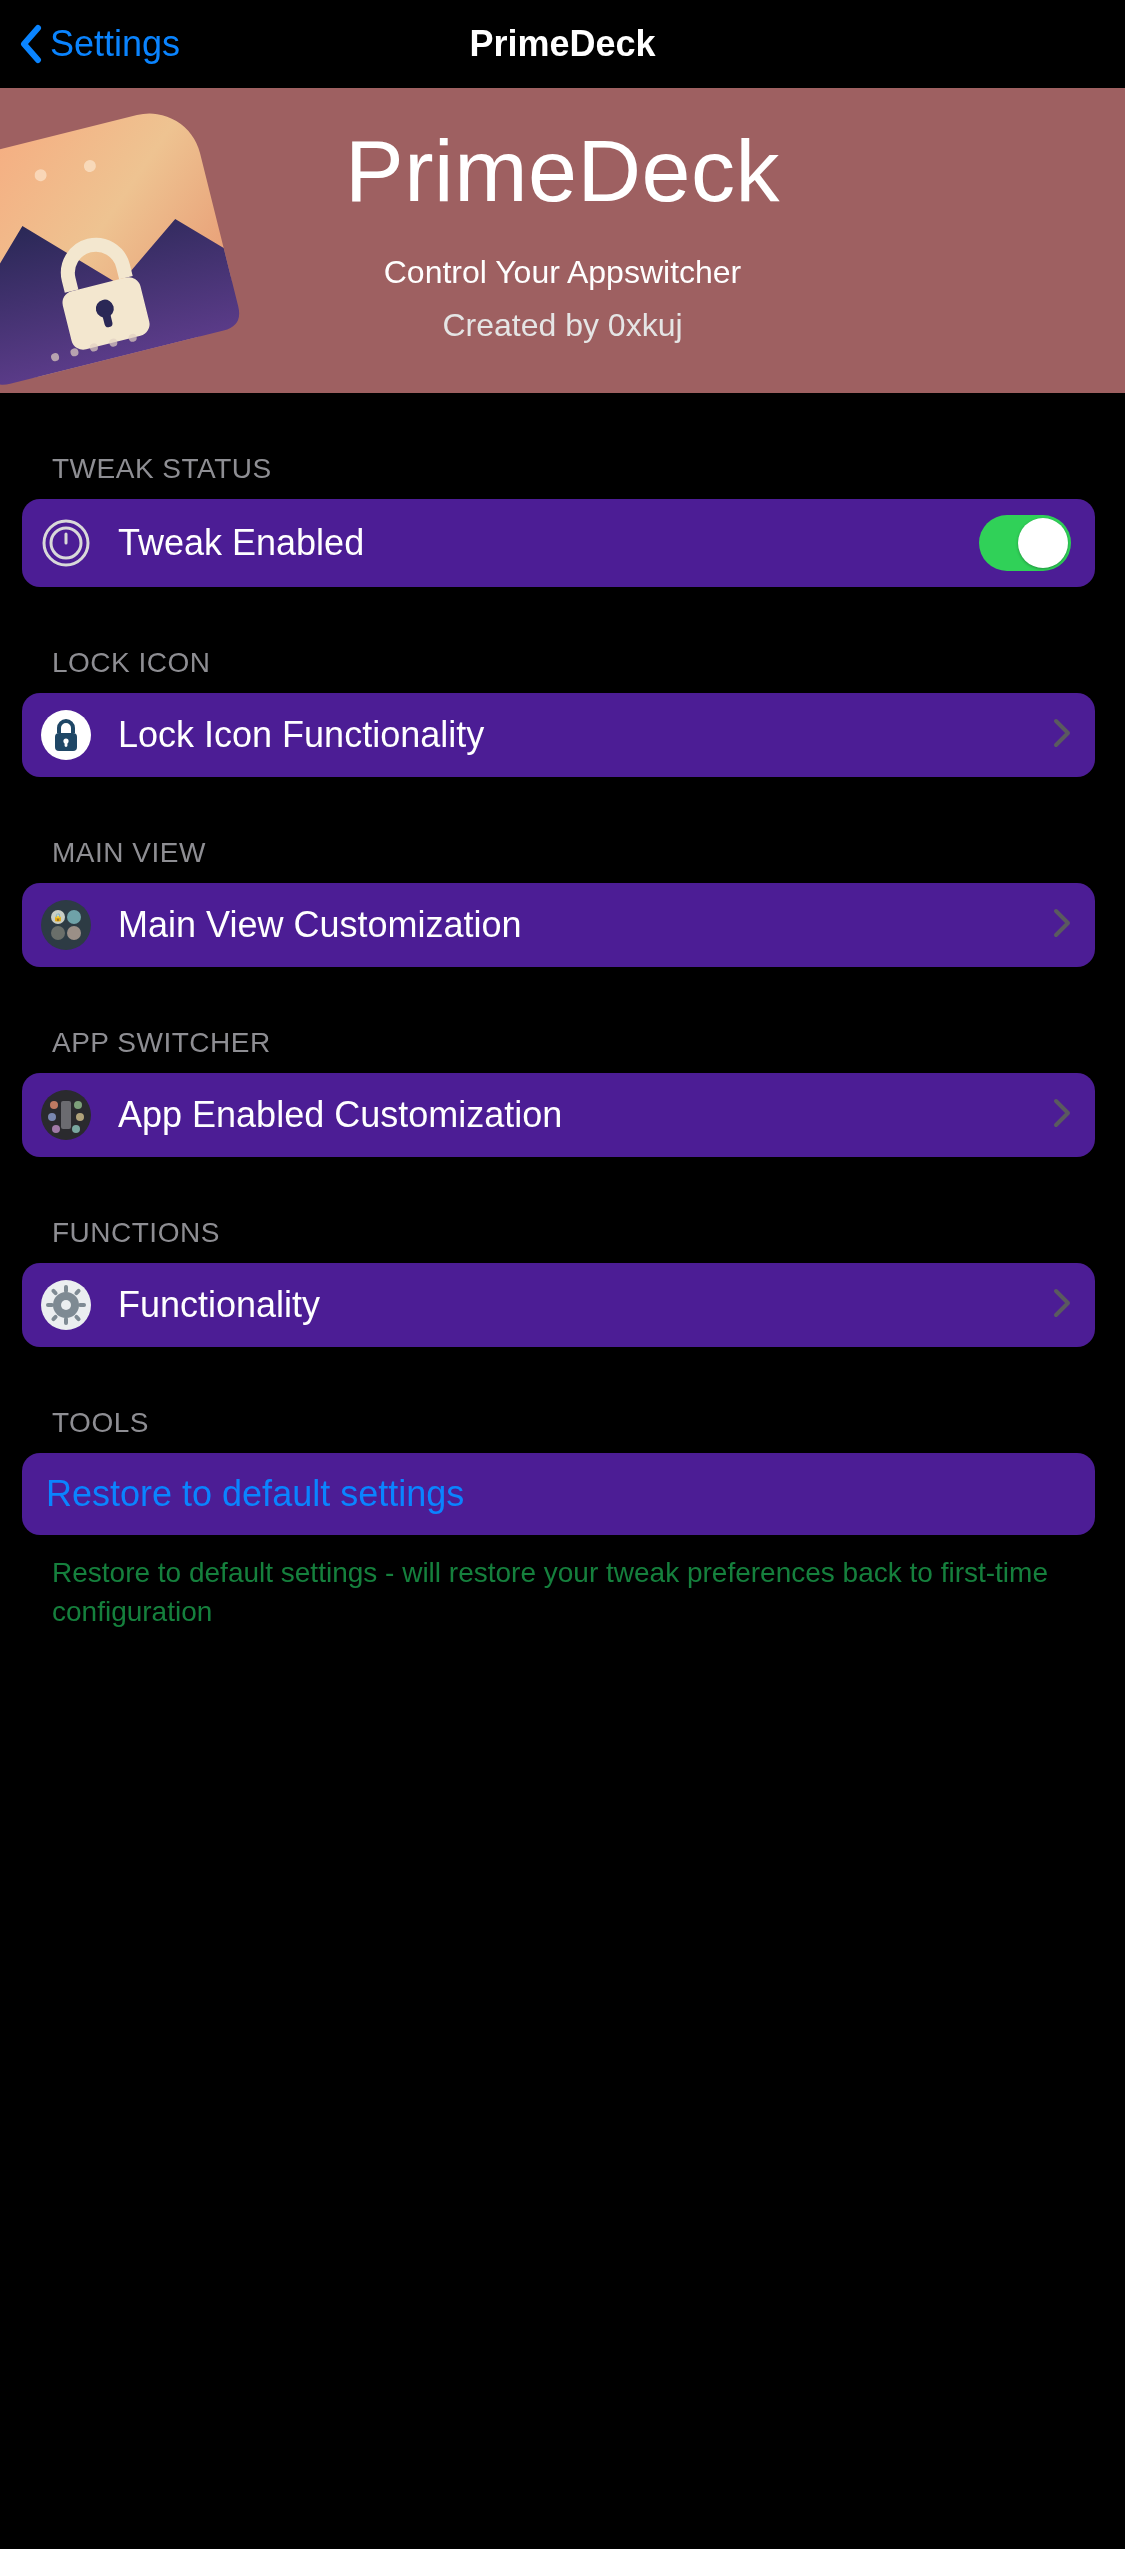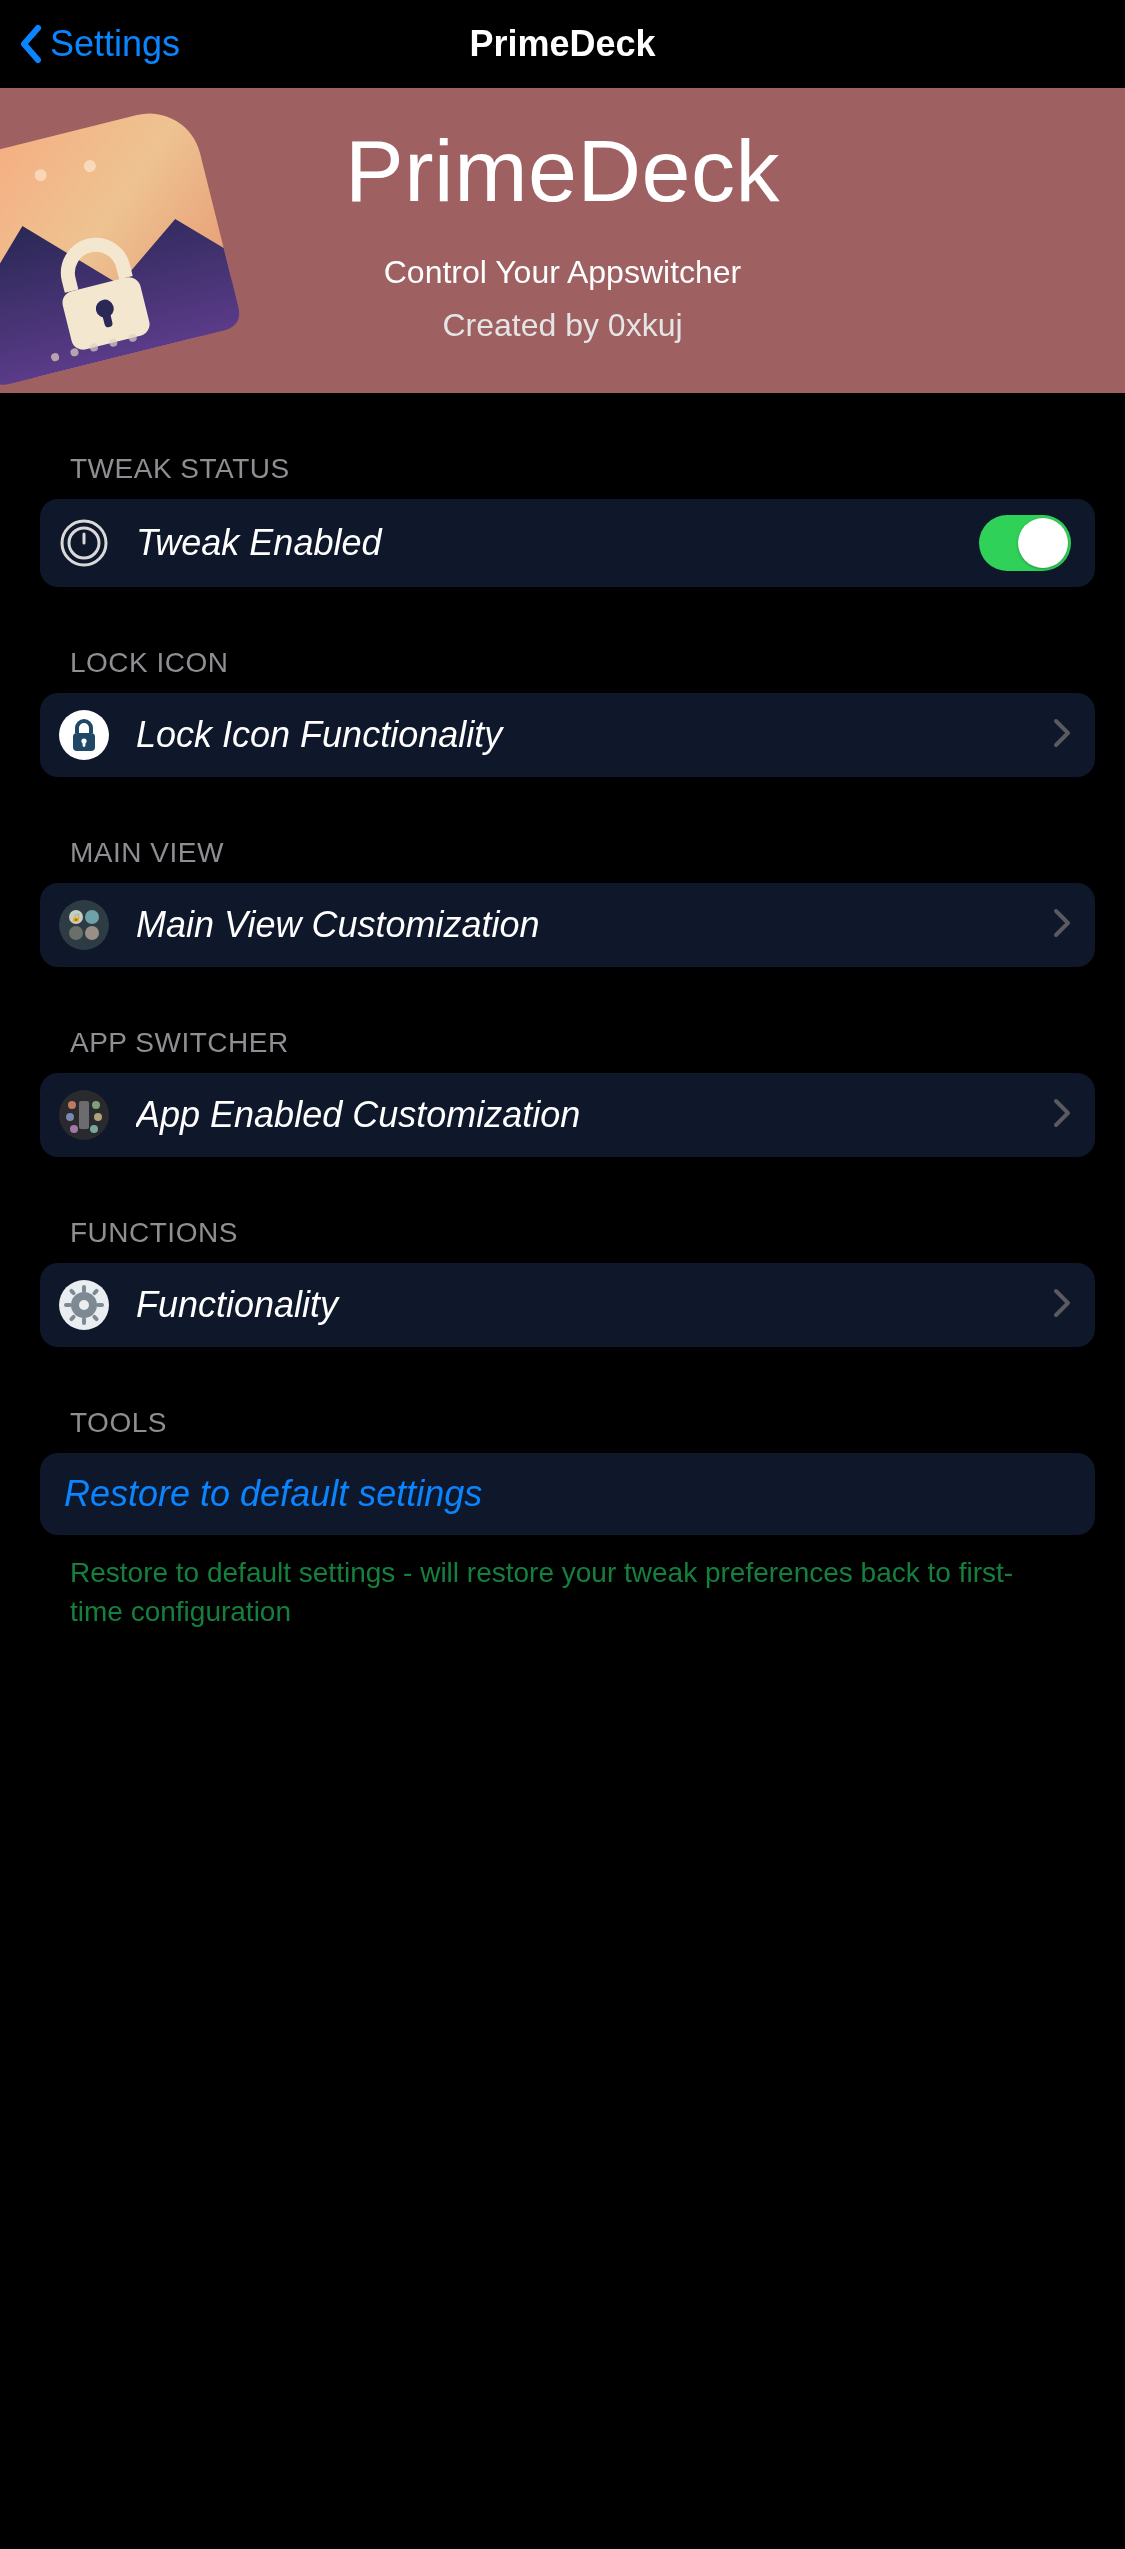--- a/index.html
+++ b/index.html
@@ -77,40 +77,39 @@
     margin-top: 23px;
   }
   .hero-author {
     font-size: 32px;
     font-weight: 300;
     color: #e5e5e5;
     z-index: 1;
   }
 
   
-  .content { padding: 0 30px 80px 40px; }
+  .content { padding: 0 30px 80px 22px; }
   .group { margin-top: 60px; }
   .group-header {
     font-size: 28px;
     letter-spacing: 0.5px;
     color: #8e8e93;
     padding: 0 30px 14px 30px;
     text-transform: uppercase;
   }
   .group-footer {
     font-size: 28px;
     line-height: 1.4;
     color: #15803d;
     padding: 18px 30px 0 30px;
   }
   .cell-group {
-    background: #0f172a;
+    background: #4c1d95;
     border-radius: 18px;
     overflow: hidden;
-    font-style: italic;
   }
   .cell {
     display: flex;
     align-items: center;
     min-height: 82px;
     padding: 16px 24px 16px 18px;
     gap: 26px;
   }
   .cell-icon {
     width: 52px;

